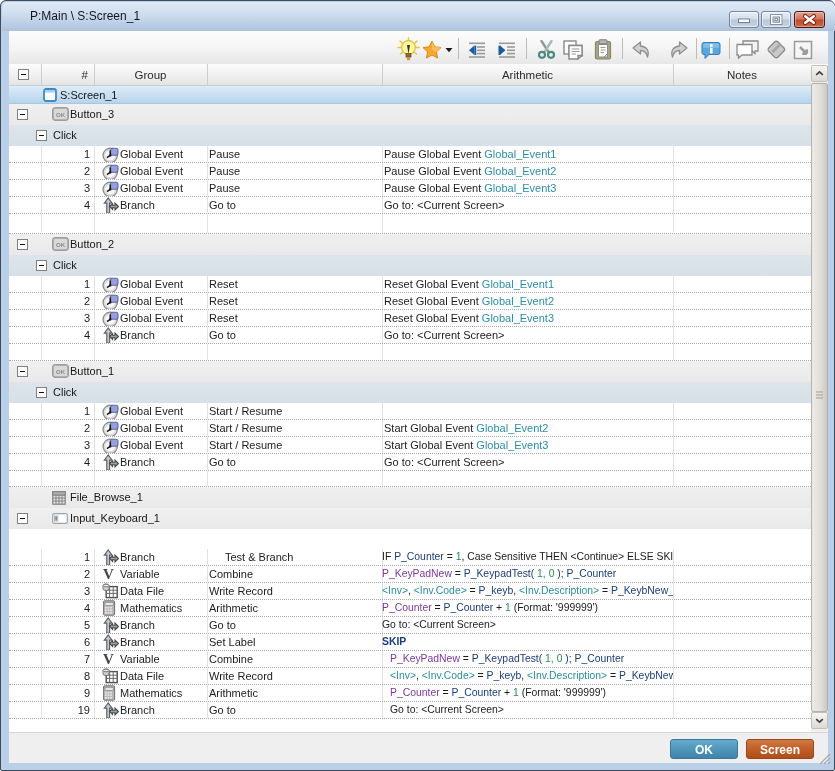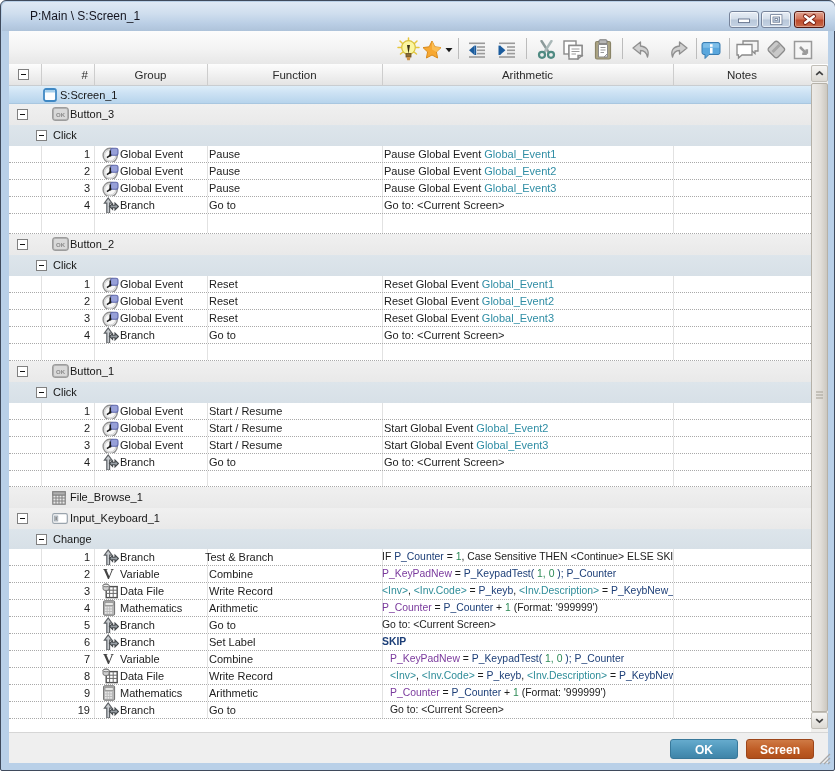--- a/index.html
+++ b/index.html
@@ -178,21 +178,20 @@
 <div id="content">
 <div id="hdr">
 <div class="hsep" style="left:32px;"></div>
 <div class="hsep" style="left:85px;"></div>
 <div class="hsep" style="left:198px;"></div>
 <div class="hsep" style="left:373px;"></div>
 <div class="hsep" style="left:664px;"></div>
 <div class="exp" style="left:9px;top:5px;"></div>
 <div class="hcell" style="left:60px;width:25px;text-align:right;padding-right:6px;">#</div>
 <div class="hcell" style="left:85px;width:113px;">Group</div>
-<div class="hcell" style="left:198px;width:175px;">Function</div>
 <div class="hcell" style="left:373px;width:291px;">Arithmetic</div>
 <div class="hcell" style="left:664px;width:138px;">Notes</div>
 </div>
 <div class="row" style="top:22px;height:18px;background:linear-gradient(180deg,#ddedf9 0%,#cbe1f3 45%,#b7d4ec 100%);border-bottom:1px solid #a9c7e0;">
         <span style="position:absolute;left:34px;top:2px;"><svg width="14" height="14" viewBox="0 0 14 14">
 <rect x="1" y="1" width="12" height="12" rx="2" fill="#fdfeff" stroke="#3f88c4" stroke-width="1.8"></rect>
 <path d="M2 3 q0-1 1-1 h8 q1 0 1 1 v1.6 h-10 Z" fill="#a6cfec"></path>
 </svg></span>
         <span class="lbl" style="position:absolute;left:51px;top:0;line-height:18px;">S:Screen_1</span>
       </div>
@@ -472,37 +471,33 @@
       </div>
 <div class="row" style="top:444px;height:21px;background:linear-gradient(180deg,#f0f0f0,#e9e9e9);">
         <div class="exp" style="left:8px;top:5px;"></div>
         <span style="position:absolute;left:43px;top:5px;"><svg width="16" height="11" viewBox="0 0 16 11">
 <rect x="0.7" y="0.7" width="14.6" height="9.6" rx="1.6" fill="#fff" stroke="#9aa4ad" stroke-width="1.2"></rect>
 <rect x="2.4" y="3" width="3.4" height="5" fill="#d7dbde" stroke="#9aa4ad" stroke-width="0.8"></rect>
 <path d="M4.1 3.8 V7.2" stroke="#5a5a5a" stroke-width="1"></path>
 </svg></span>
         <span class="lbl" style="position:absolute;left:61px;top:0;line-height:21px;">Input_Keyboard_1</span>
       </div>
-<div class="row" style="top:465px;height:20px;background:linear-gradient(180deg,#dde5eb,#d7e0e7);">
-        <div class="exp" style="left:27px;top:5px;"></div>
-        <span class="lbl" style="position:absolute;left:44px;top:0;line-height:20px;">Change</span>
-      </div>
 <div class="row dotted" style="top:485px;height:17px;">
         <div class="vline" style="left:32px;"></div>
         <div class="vline" style="left:85px;"></div>
         <div class="vline" style="left:198px;"></div>
         <div class="vline" style="left:373px;"></div>
         <div class="vline" style="left:664px;"></div>
         <div class="num" style="left:32px;width:49px;line-height:16px;">1</div>
         <span style="position:absolute;left:93px;top:0px;"><svg width="17" height="17" viewBox="0 0 17 17">
 <path d="M4.8 16.2 L4.8 6.2 L2.4 6.2 L6.2 1 L10 6.2 L7.6 6.2 L7.6 16.2 Z" fill="#c9cdd1" stroke="#5e6266" stroke-width="1.2"></path>
 <path d="M7.5 9.2 L10.6 6.8 L10.6 8.2 L13 8.2 L13 6 L16.4 9.5 L13 13 L13 10.8 L10.6 10.8 L10.6 12.4 Z" fill="#9aa1a7" stroke="#44484c" stroke-width="1.1"></path>
 </svg></span>
         <div class="cell" style="left:111px;width:86px;line-height:16px;">Branch</div>
-        <div class="cell" style="left:196px;width:172px;line-height:16px;">Test &amp; Branch</div>
+        <div class="cell" style="left:216px;width:172px;line-height:16px;">Test &amp; Branch</div>
         <div class="cell code" style="left:373px;width:291px;line-height:16px;"><span>IF </span><span class="nv">P_Counter</span><span> = </span><span class="numc">1</span><span>, Case Sensitive THEN &lt;Continue&gt; ELSE SKIP</span></div>
       </div>
 <div class="row dotted" style="top:502px;height:17px;">
         <div class="vline" style="left:32px;"></div>
         <div class="vline" style="left:85px;"></div>
         <div class="vline" style="left:198px;"></div>
         <div class="vline" style="left:373px;"></div>
         <div class="vline" style="left:664px;"></div>
         <div class="num" style="left:32px;width:49px;line-height:16px;">2</div>
         <span style="position:absolute;left:93px;top:0px;"><svg width="15" height="15" viewBox="0 0 15 15">

